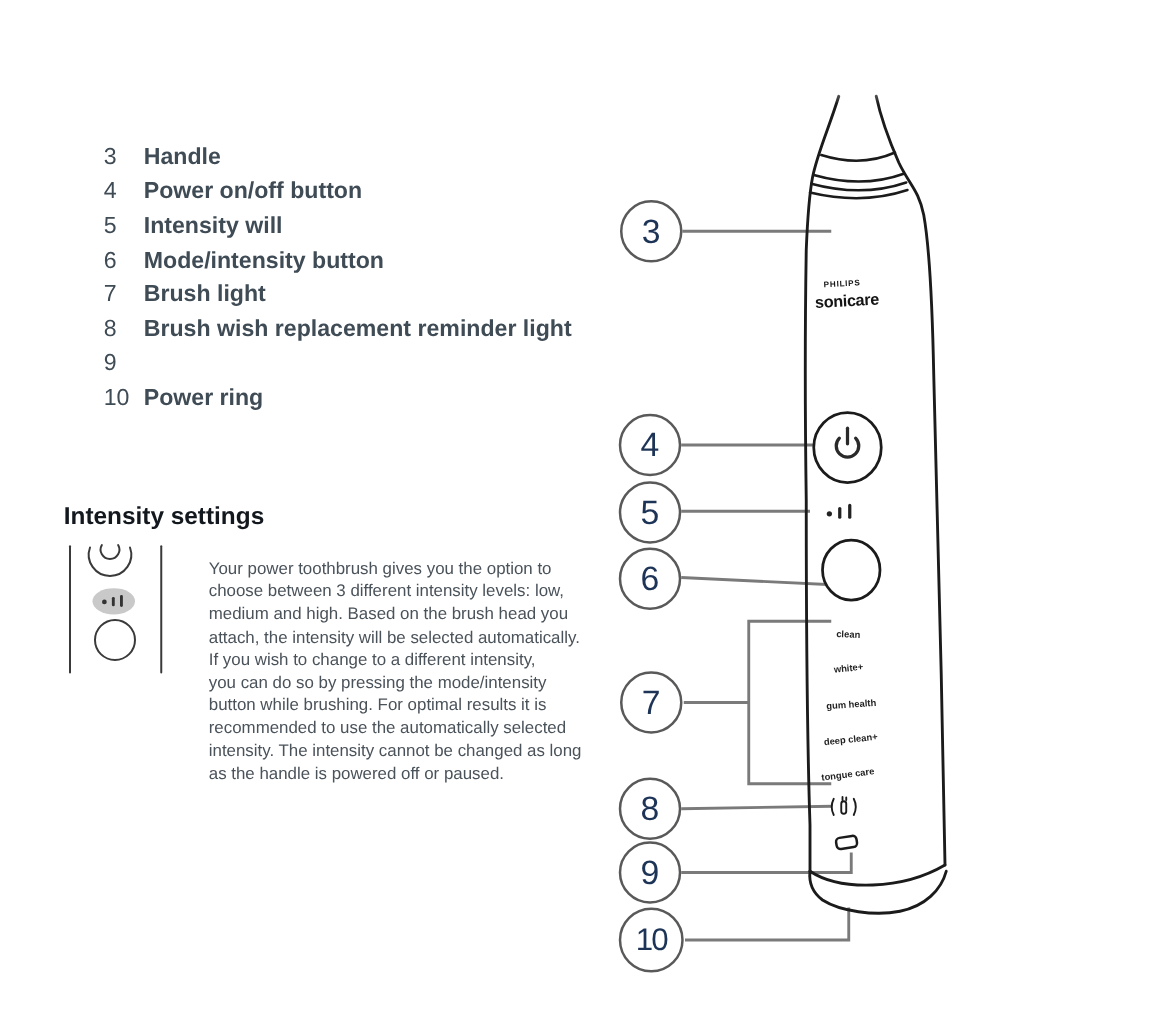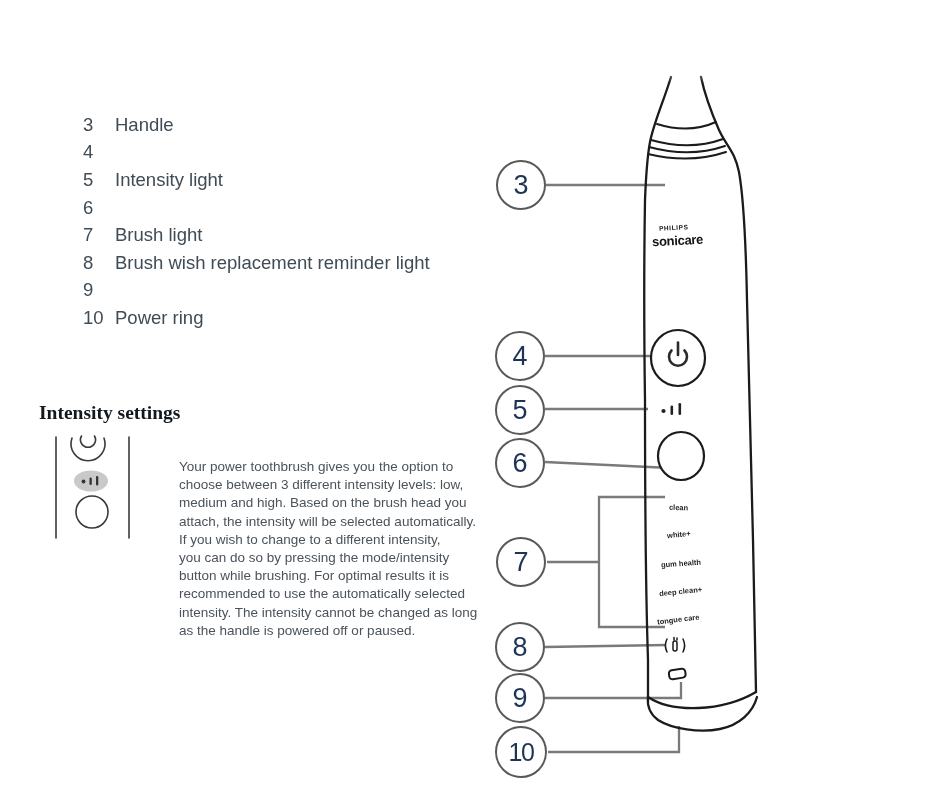--- a/index.html
+++ b/index.html
@@ -3,26 +3,26 @@
 <meta charset="utf-8">
 <style>
   html,body{margin:0;padding:0;background:#ffffff;}
   .page{position:relative;width:938px;height:808px;background:#ffffff;overflow:hidden;
         font-family:"Liberation Sans", sans-serif;}
 
   
   .parts-list{position:absolute;left:83px;top:111px;color:#3f4b55;font-size:18.5px;}
   .part-row{display:flex;height:27.6px;align-items:center;}
   .part-num{width:32px;flex:0 0 32px;}
-  .part-label{white-space:nowrap;}
+  .part-label{white-space:nowrap;font-weight:bold;}
 
   
-  .intensity-heading{position:absolute;left:39px;top:402px;font-size:19.5px;font-weight:700;color:#12181d;font-family:Liberation Serif, serif;}
+  .intensity-heading{position:absolute;left:51px;top:402px;font-size:19.5px;font-weight:700;color:#12181d;}
   .mini-illustration{position:absolute;left:50px;top:428px;}
-  .intensity-body{position:absolute;left:163px;top:442px;width:326px;margin:16px;
+  .intensity-body{position:absolute;left:163px;top:442px;width:326px;margin:4px;
                   font-size:13.5px;line-height:18.2px;color:#4a525a;white-space:pre-line;}
 
   
   .diagram-svg{position:absolute;left:470px;top:55px;}
   .callout{position:absolute;box-sizing:border-box;width:50px;height:50px;border:2px solid #595959;
            border-radius:50%;display:flex;align-items:center;justify-content:center;
            font-size:27px;color:#1d3457;background:#ffffff;}
   .co-3{left:496px;top:160px;}
   .co-4{left:495px;top:331px;}
   .co-5{left:495px;top:385px;}
@@ -49,27 +49,29 @@
 
 <div class="page">
 
   <div class="parts-list">
     <div class="part-row">
       <span class="part-num">3</span>
       <span class="part-label">Handle</span>
     </div>
     <div class="part-row">
       <span class="part-num">4</span>
+      <span class="part-label">Power on/off button</span>
     </div>
     <div class="part-row">
       <span class="part-num">5</span>
-      <span class="part-label">Intensity light</span>
+      <span class="part-label">Intensity will</span>
     </div>
     <div class="part-row">
       <span class="part-num">6</span>
+      <span class="part-label">Mode/intensity button</span>
     </div>
     <div class="part-row">
       <span class="part-num">7</span>
       <span class="part-label">Brush light</span>
     </div>
     <div class="part-row">
       <span class="part-num">8</span>
       <span class="part-label">Brush wish replacement reminder light</span>
     </div>
     <div class="part-row">

